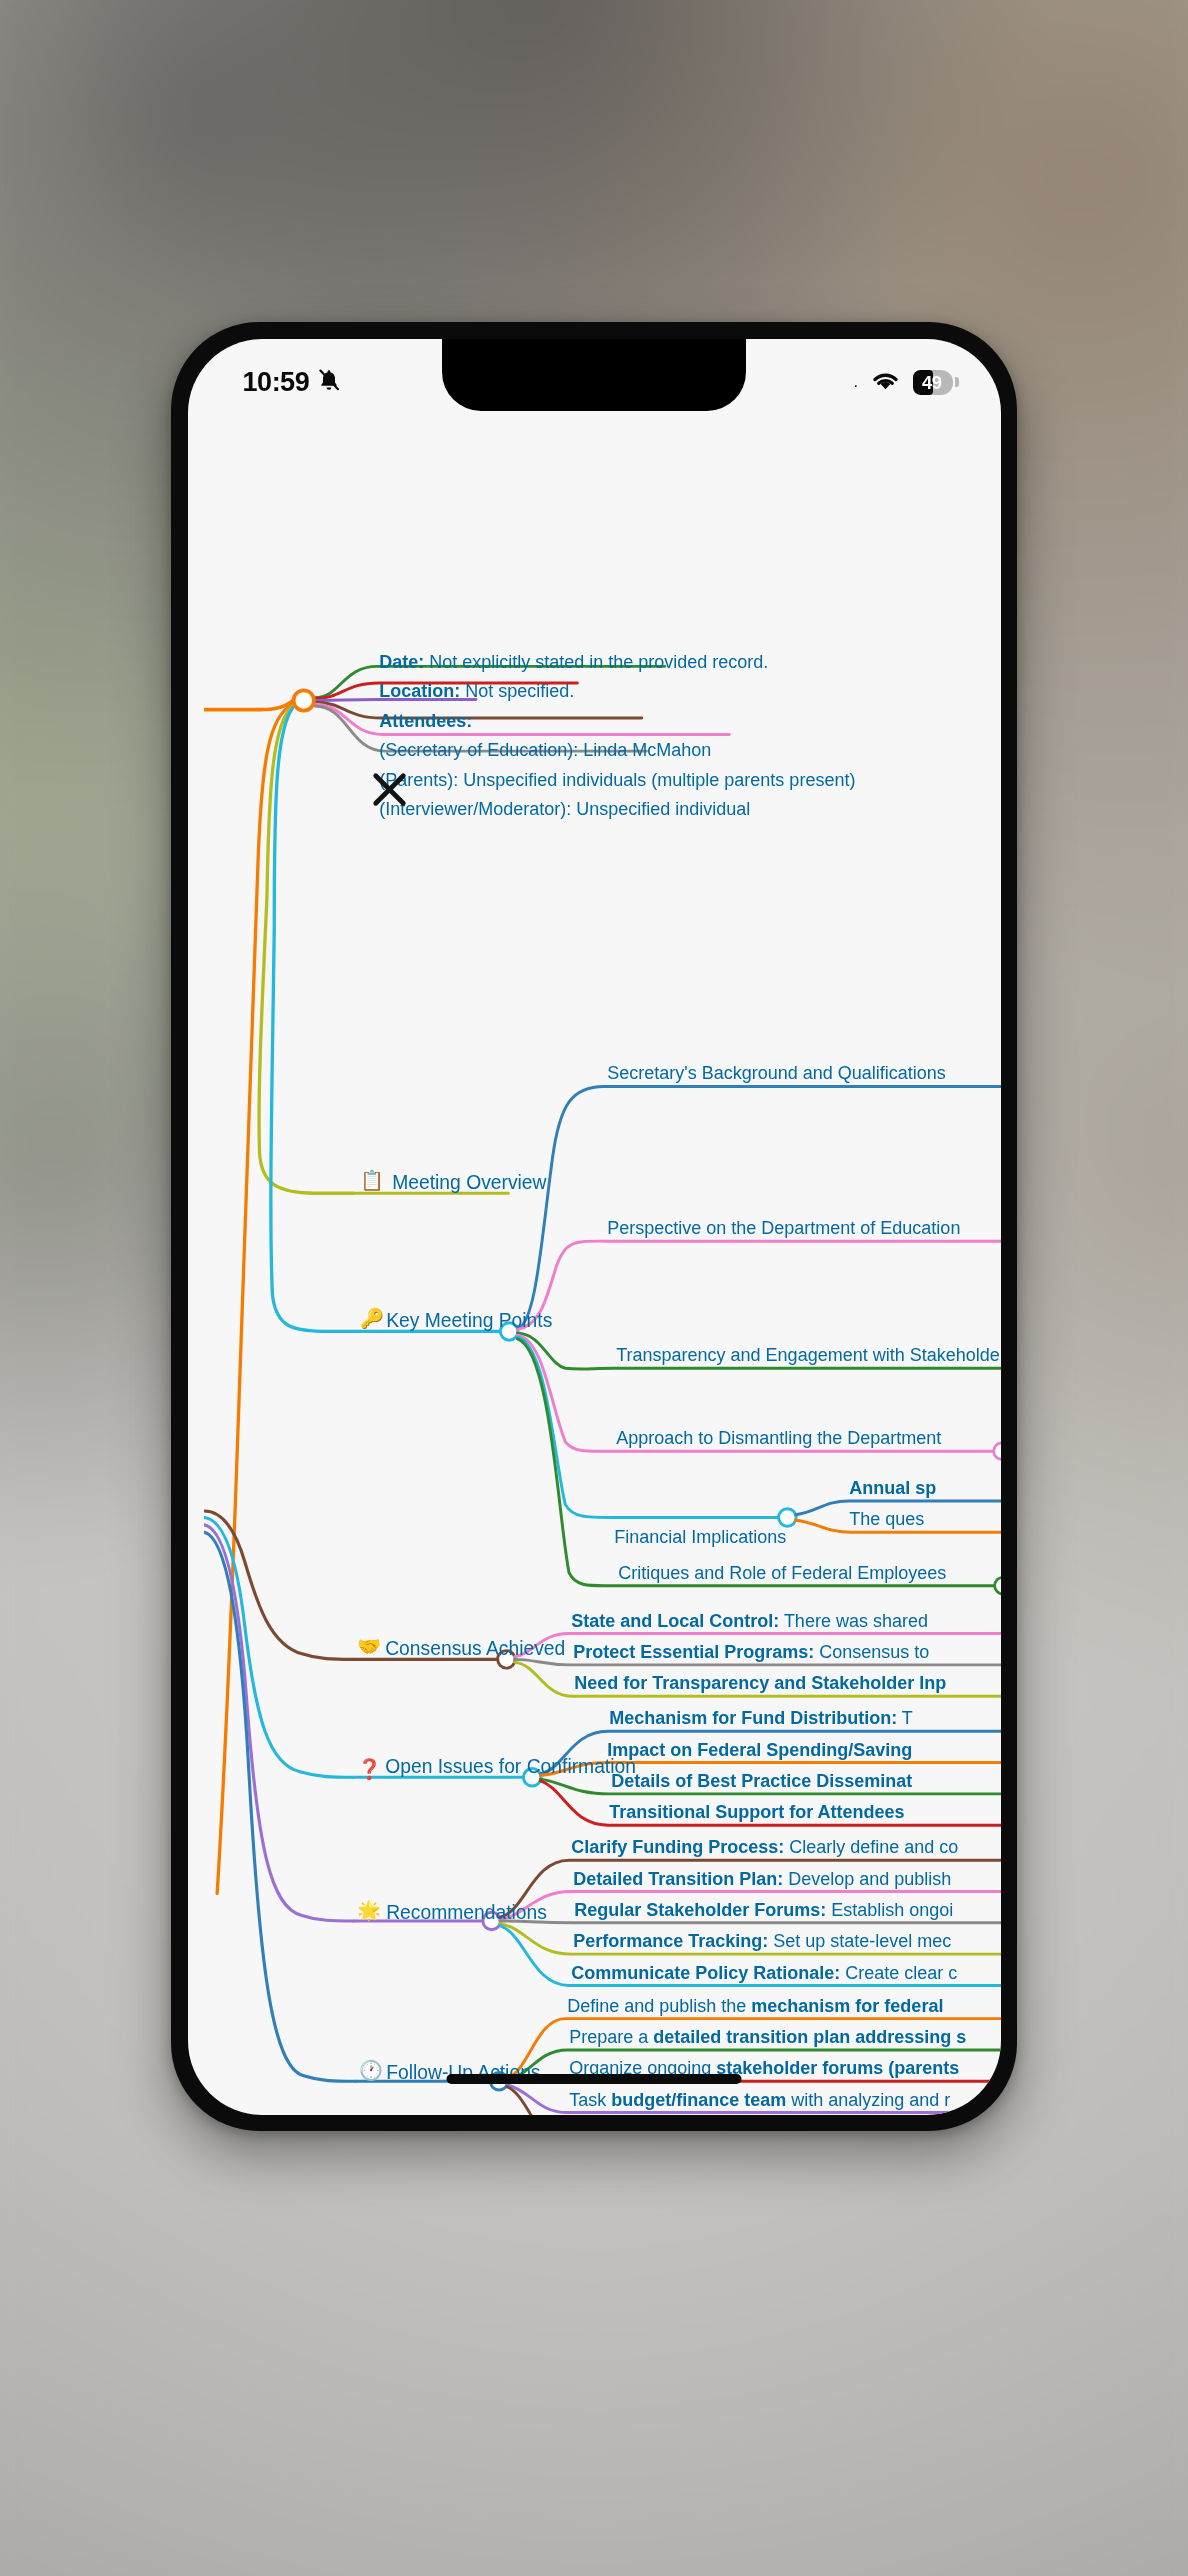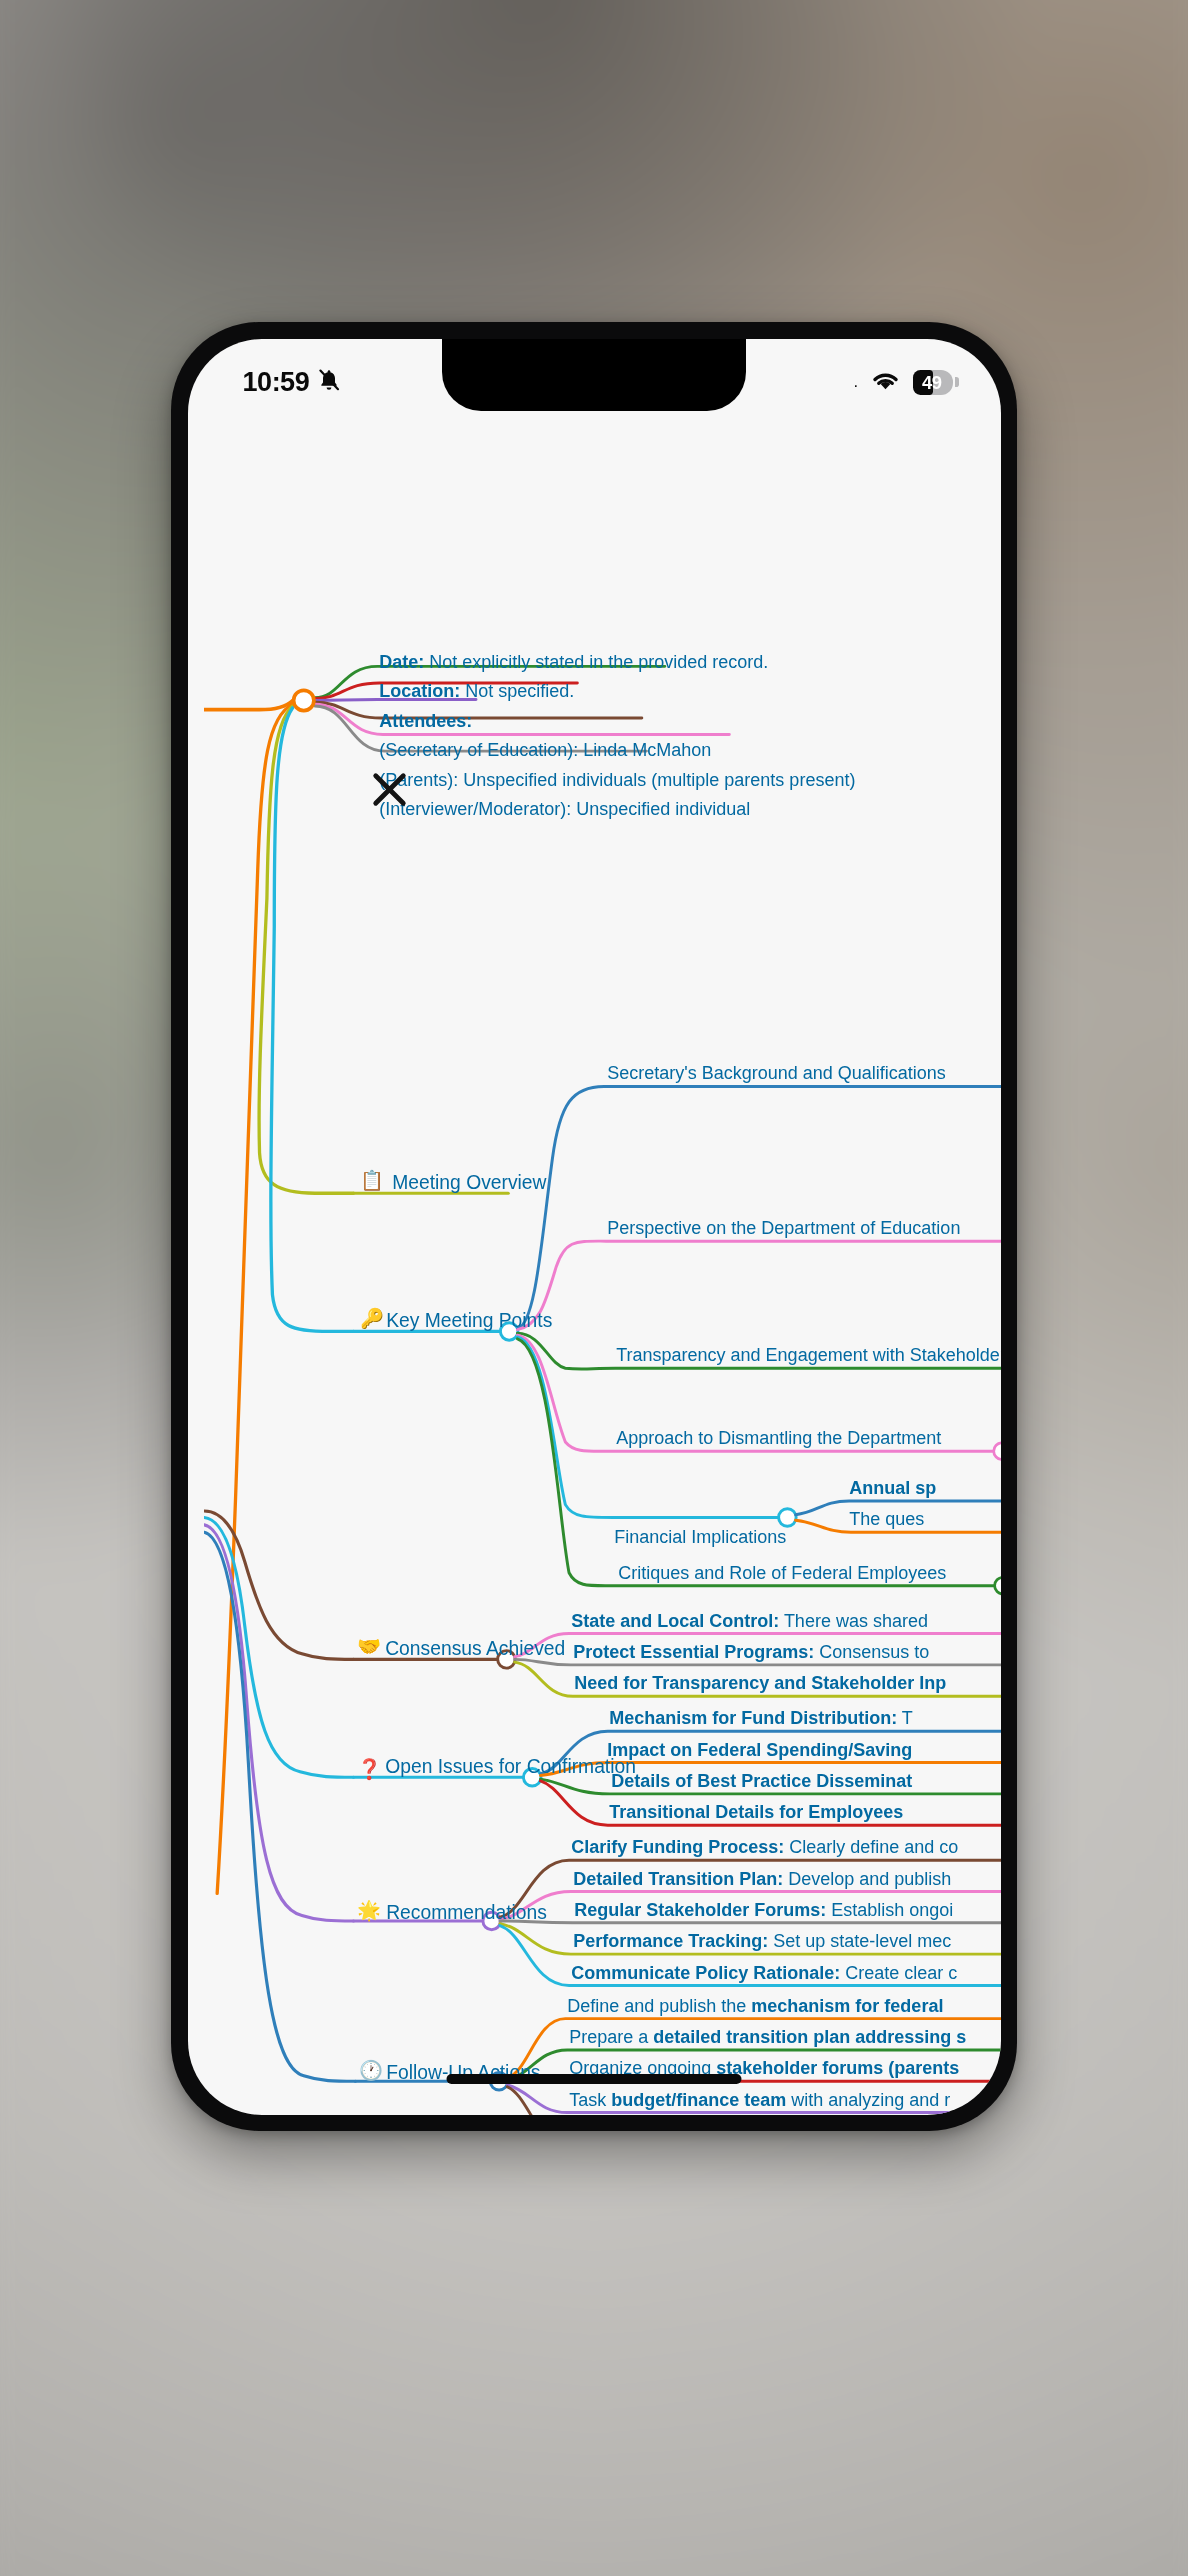--- a/index.html
+++ b/index.html
@@ -277,21 +277,21 @@
       <div class="node-text" style="left:405px; top:1354px;">
         <b>Mechanism for Fund Distribution:</b><span> T</span>
       </div>
       <div class="node-text" style="left:391px; top:1386px;margin-left:12px;">
         <b>Impact on Federal Spending/Saving</b>
       </div>
       <div class="node-text" style="left:407px; top:1417px;">
         <b>Details of Best Practice Disseminat</b>
       </div>
       <div class="node-text" style="left:405px; top:1448px;">
-        <b>Transitional Details for Employees</b>
+        <b>Transitional Support for Attendees</b>
       </div>
 
       <div class="node-emoji" style="left:153px; top:1546px;">🌟</div>
       <div class="node-text sz21" style="left:182px; top:1548px;">Recommendations</div>
 
       <div class="node-text" style="left:367px; top:1483px;">
         <b>Clarify Funding Process:</b><span> Clearly define and co</span>
       </div>
       <div class="node-text" style="left:369px; top:1515px;">
         <b>Detailed Transition Plan:</b><span> Develop and publish</span>

